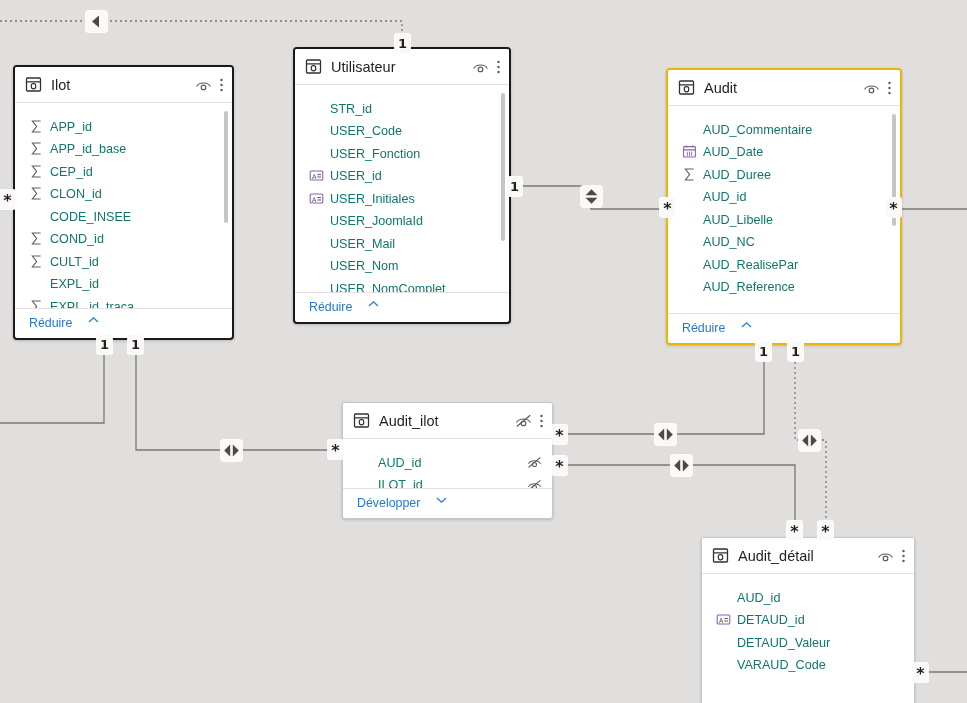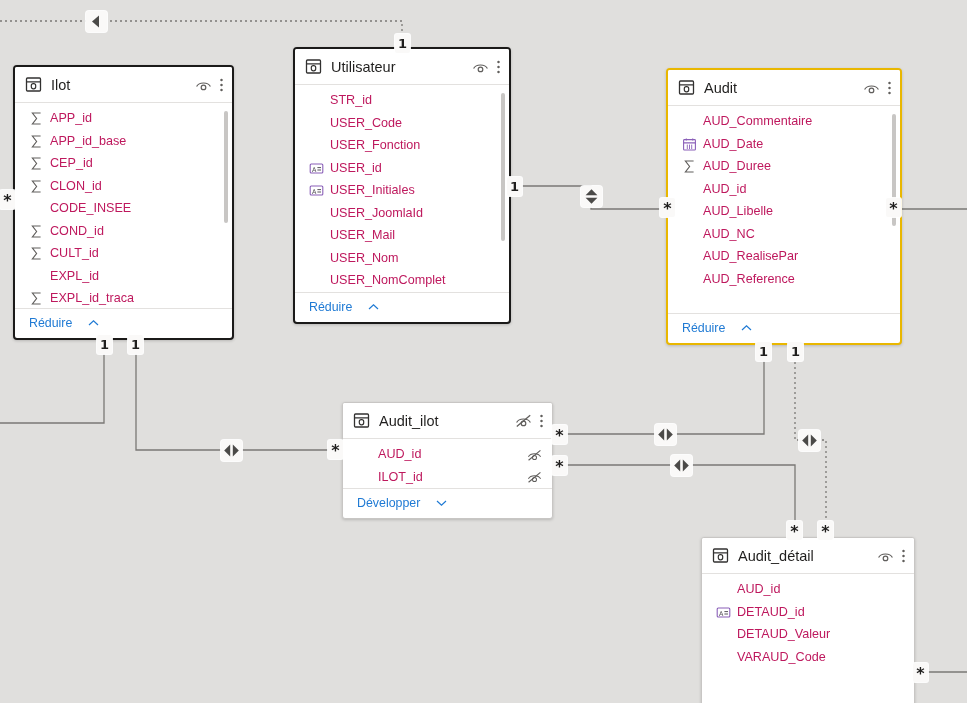--- a/index.html
+++ b/index.html
@@ -45,39 +45,39 @@
   }
   .head-actions { display:flex; align-items:center; gap:7px; }
 
   .tbl-body {
     position: relative;
     flex: 1 1 auto;
     padding: 8px 0 6px 0;
     overflow: hidden;
   }
   .fld {
-    display: flex; align-items: flex-start;
+    display: flex; align-items: flex-end;
     height: 22.5px; padding: 0 10px 0 14px;
-    font-size: 12.6px; color: #be185d;
+    font-size: 12.6px; color: #0f766e;
     white-space: nowrap;
   }
   .fld .fname { margin-left: 6px; flex: 1 1 auto; }
   .fld-ico { width: 15px; height: 15px; display:inline-flex; align-items:center; justify-content:center; flex:0 0 15px; }
   .fld-ico.blank { visibility: hidden; }
   .fld-trail { flex:0 0 auto; display:flex; align-items:center; }
 
   .tbl-foot {
     flex: 0 0 auto;
     border-top: 1px solid #e3e1df;
     padding: 7px 0 8px 14px;
     display: flex; align-items: center;
   }
   .foot-link {
     font-size: 12.4px; color: #1f7ad4;
-    display: inline-flex; align-items: center; gap: 16px;
+    display: inline-flex; gap: 16px;
     cursor: pointer; white-space: nowrap;
   }
   .scroll {
     position: absolute; right: 4px;
     width: 4px; border-radius: 2px;
     background: #c8c6c4;
   }
 
   
   .badge {

